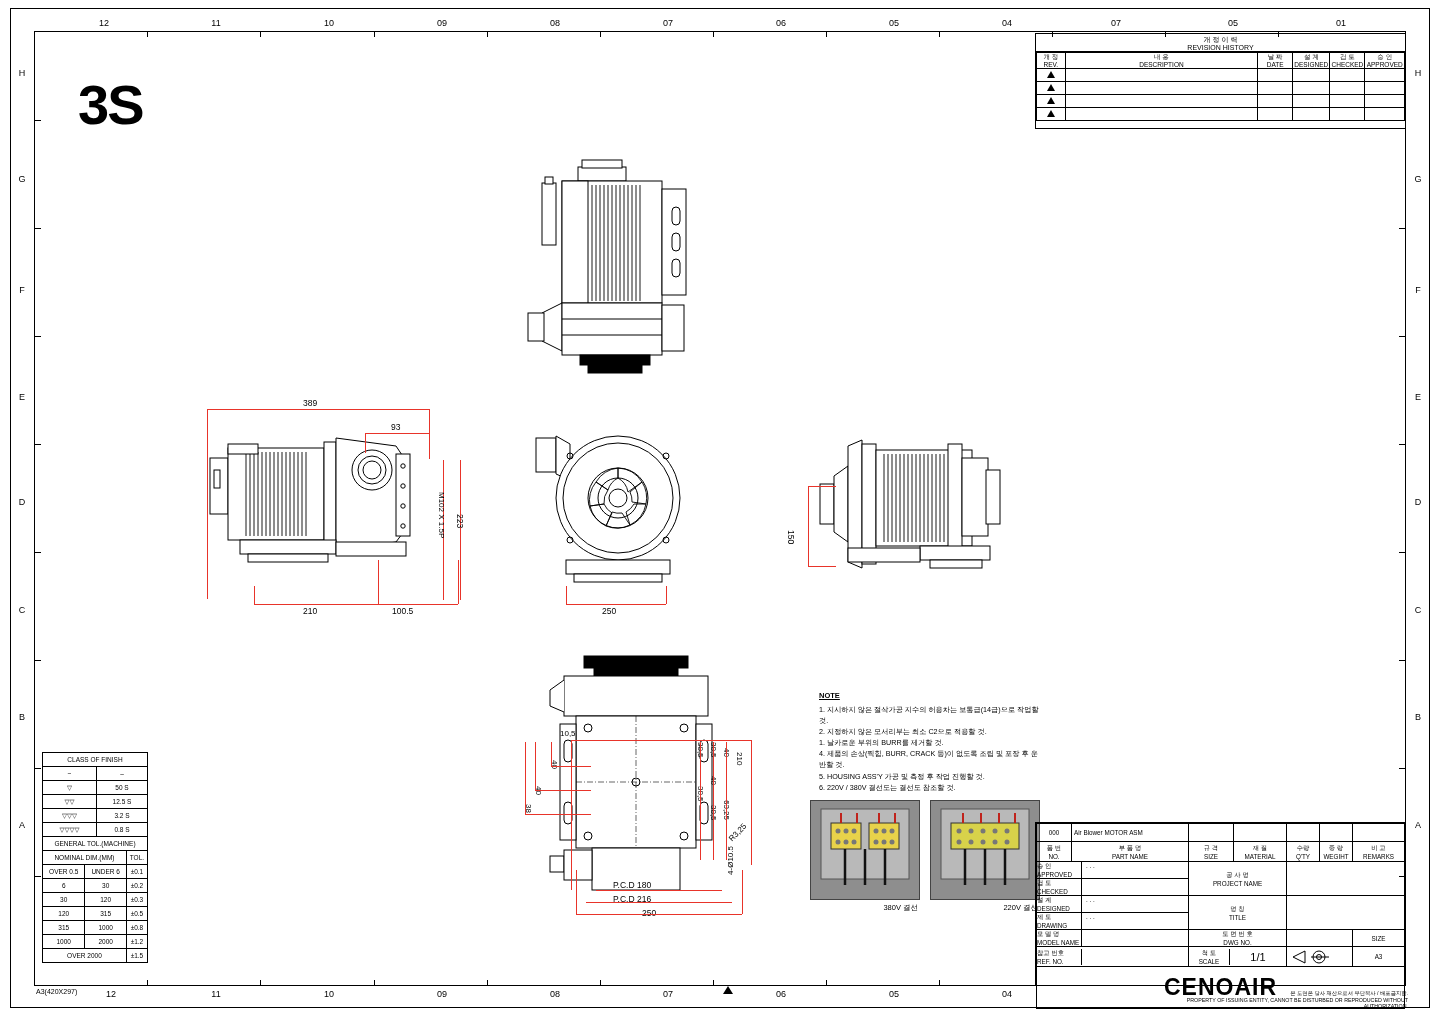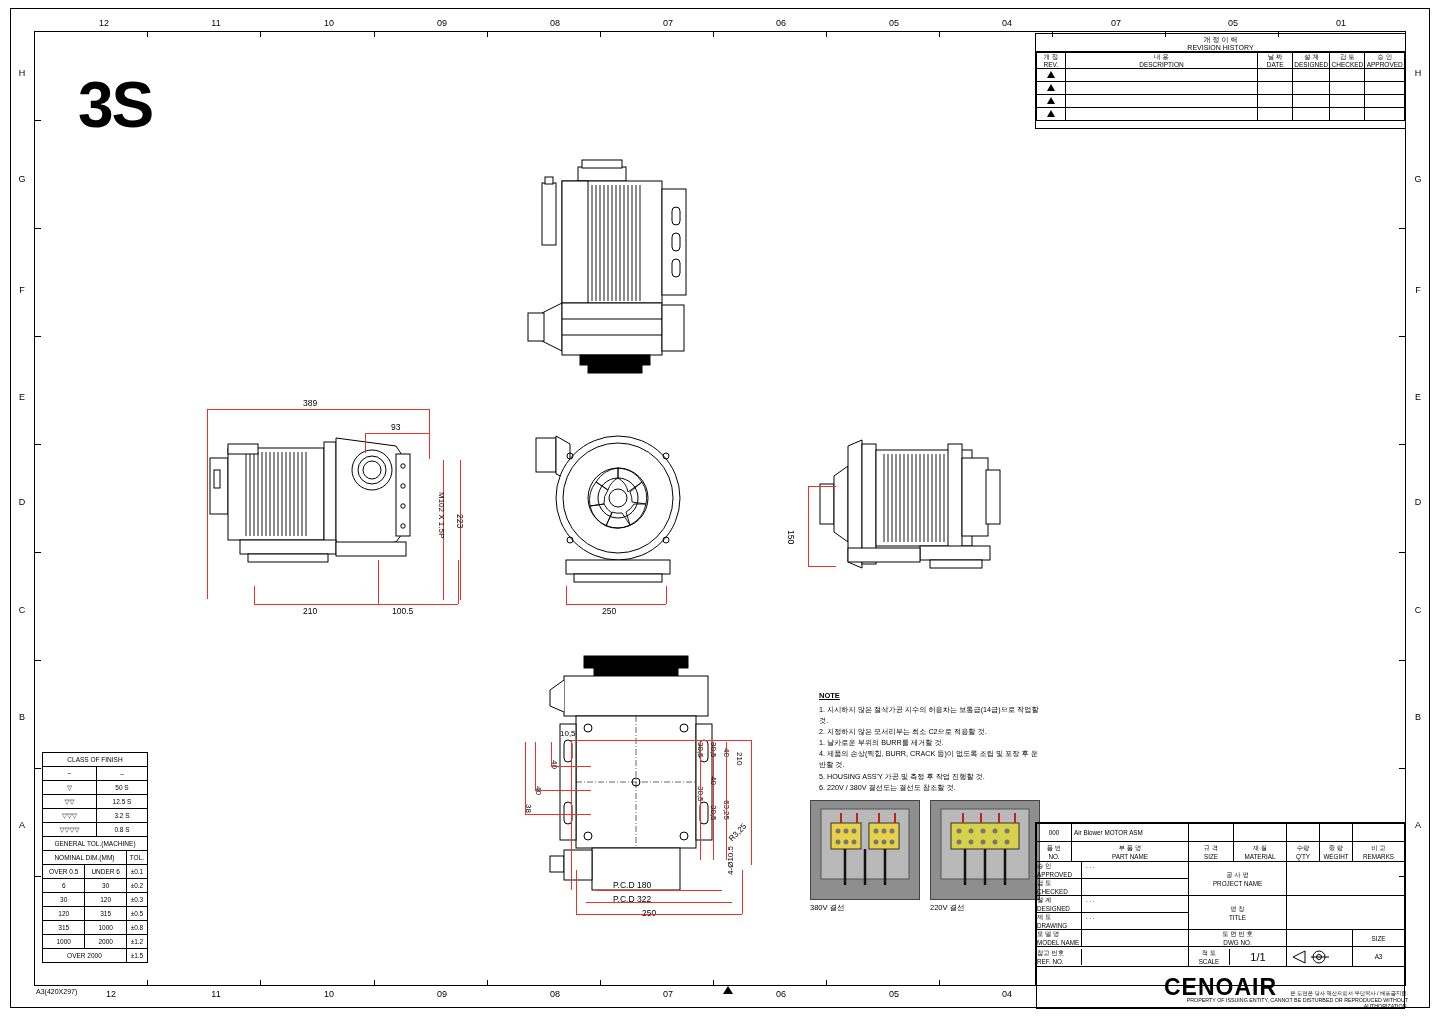--- a/index.html
+++ b/index.html
@@ -13,21 +13,21 @@
 
   .zone-lbl{font-size:9px;text-align:center;}
   .zone-top{top:18px;width:22px;}
   .zone-bot{top:989px;width:22px;}
   .zone-left{left:16px;width:12px;font-size:9px;text-align:center;}
   .zone-right{left:1412px;width:12px;font-size:9px;text-align:center;}
   .tick-v{width:1px;background:#000;}
   .tick-h{height:1px;background:#000;}
 
   
-  #logo3s{left:78px;top:70px;font-size:64px;font-weight:bold;letter-spacing:-2px;line-height:70px;font-family:"Liberation Sans",sans-serif;}
+  #logo3s{left:78px;top:70px;font-size:56px;font-weight:bold;letter-spacing:-2px;line-height:70px;font-family:"Liberation Sans",sans-serif;}
 
   
   #rev{left:1035px;top:33px;width:371px;height:96px;border:1px solid #000;box-sizing:border-box;font-size:7px;}
   #rev .title{text-align:center;line-height:1.15;padding-top:2px;border-bottom:1px solid #000;height:18px;box-sizing:border-box;}
   #rev table{border-collapse:collapse;width:100%;font-size:6.5px;}
   #rev td{border:1px solid #000;text-align:center;padding:0;height:12px;}
   #rev .hdr td{height:15px;line-height:1.1;}
   .tri{display:inline-block;width:0;height:0;border-left:4px solid transparent;border-right:4px solid transparent;border-bottom:7px solid #000;}
 
   
@@ -36,21 +36,21 @@
   #fin td{border:1px solid #000;text-align:center;height:13px;padding:0;font-size:6.5px;}
 
   
   #note{left:805px;top:690px;width:225px;font-size:7.2px;line-height:1.55;margin-left:14px;}
   #note .nt{font-weight:bold;text-decoration:underline;font-size:7.5px;margin-bottom:2px;}
 
   
   .photo{border:1px solid #444;background:#8e8e8e;}
   #ph1{left:810px;top:800px;width:108px;height:98px;}
   #ph2{left:930px;top:800px;width:108px;height:98px;}
-  .phcap{font-size:7.5px;text-align:left;width:108px;}
+  .phcap{font-size:7.5px;text-align:right;width:108px;}
 
   
   #tb{left:1035px;top:822px;width:371px;height:164px;border:1px solid #000;box-sizing:border-box;font-size:6.5px;}
   #tb table{border-collapse:collapse;width:100%;height:100%;}
   #tb td{border:1px solid #000;padding:0 2px;font-size:6.3px;vertical-align:middle;}
   .ctr{text-align:center;}
   #cenoair{font-size:23px;font-weight:bold;letter-spacing:1px;}
   #prop{left:1150px;top:990px;width:258px;font-size:5.3px;text-align:right;}
   #a3lbl{left:36px;top:988px;font-size:7px;}
 
@@ -431,21 +431,21 @@
   <div class="abs dimtxt vert" style="left:709px;top:742px;font-size:8px">30,5</div>
   <div class="abs dimtxt vert" style="left:722px;top:748px;font-size:8px">40</div>
   <div class="abs dimtxt vert" style="left:709px;top:776px;font-size:8px">40</div>
   <div class="abs dimtxt vert" style="left:735px;top:752px;font-size:8px">210</div>
   <div class="abs dimtxt vert" style="left:696px;top:786px;font-size:8px">30,5</div>
   <div class="abs dimtxt vert" style="left:709px;top:805px;font-size:8px">30,5</div>
   <div class="abs dimtxt vert" style="left:722px;top:800px;font-size:8px">63,25</div>
   <div class="abs dimtxt" style="left:727px;top:828px;font-size:8px;transform:rotate(-45deg)">R3,25</div>
   <div class="abs dimtxt" style="left:716px;top:856px;font-size:8px;transform:rotate(-90deg)">4-Ø10.5</div>
   <div class="abs dimtxt" style="left:613px;top:880px">P.C.D 180</div>
-  <div class="abs dimtxt" style="left:613px;top:894px">P.C.D 322</div>
+  <div class="abs dimtxt" style="left:613px;top:894px">P.C.D 216</div>
   <div class="abs dimtxt" style="left:642px;top:908px">250</div>
 
   <div class="abs dimred rh" style="left:571px;top:740px;width:180px"></div>
   <div class="abs dimred rl" style="left:571px;top:740px;height:150px"></div>
   <div class="abs dimred rl" style="left:751px;top:740px;height:125px"></div>
   <div class="abs dimred rh" style="left:596px;top:890px;width:126px"></div>
   <div class="abs dimred rh" style="left:586px;top:902px;width:146px"></div>
   <div class="abs dimred rh" style="left:576px;top:914px;width:166px"></div>
   <div class="abs dimred rl" style="left:576px;top:870px;height:44px"></div>
   <div class="abs dimred rl" style="left:742px;top:870px;height:44px"></div>

